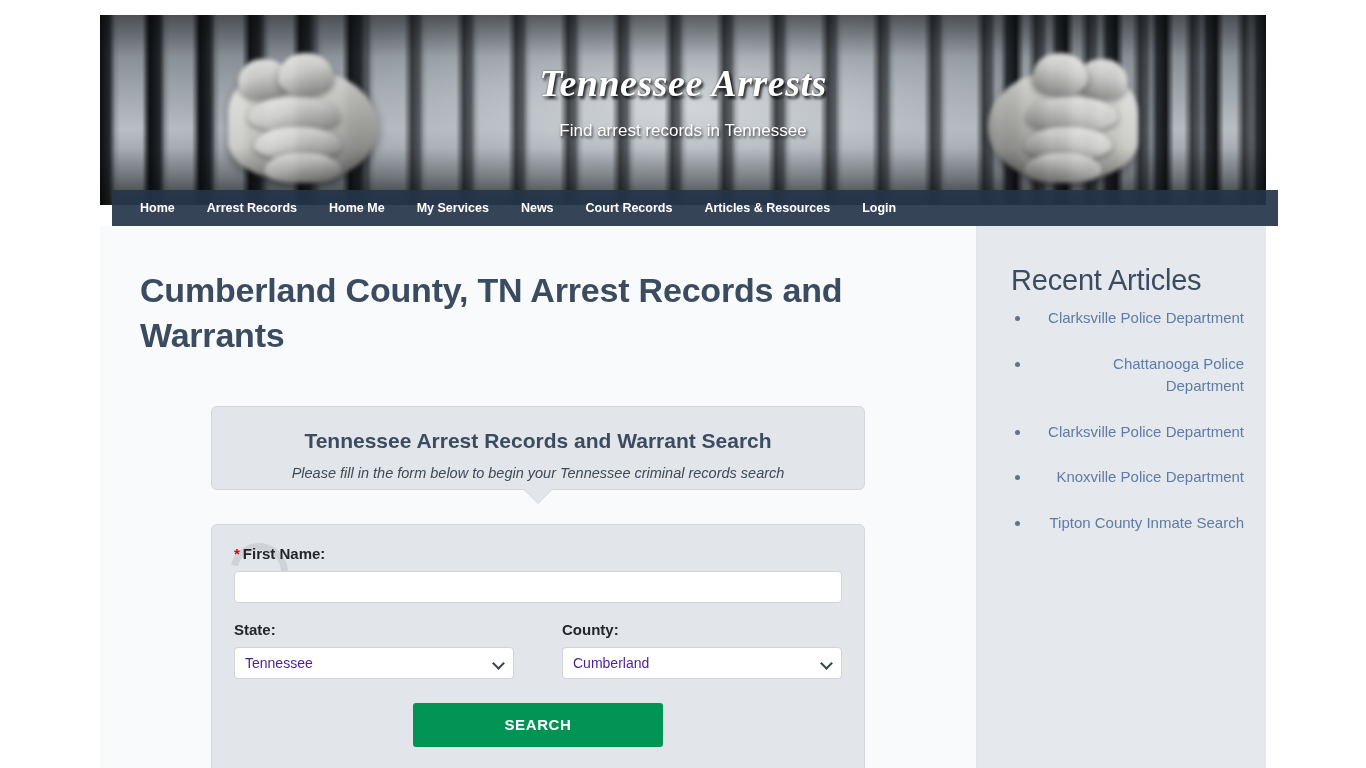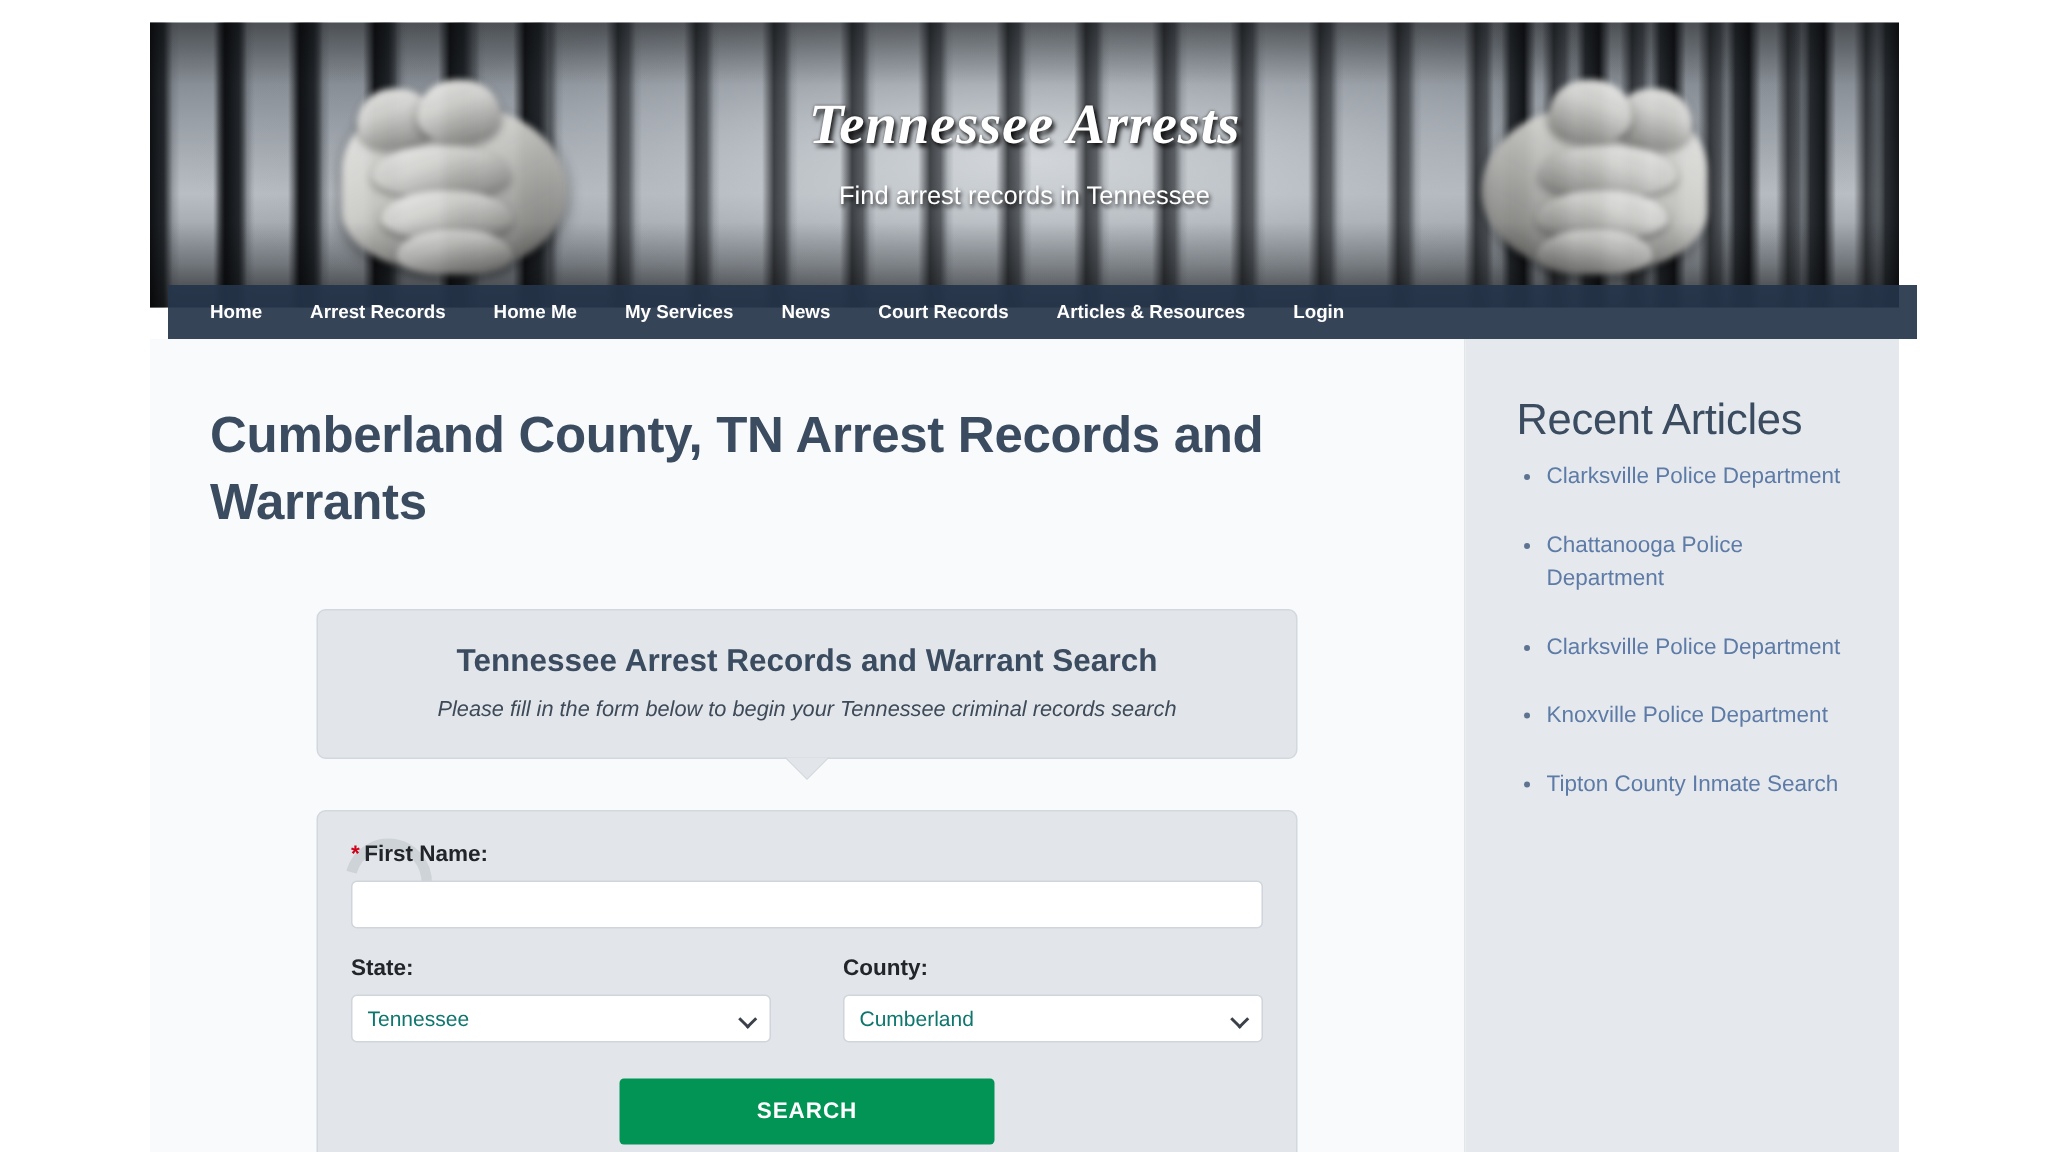--- a/index.html
+++ b/index.html
@@ -192,21 +192,21 @@
   }
 
   
   .callout {
     position: relative;
     margin: 48px auto 0 auto;
     width: 654px;
     background: #e2e6ea;
     border: 1px solid #d2d8de;
     border-radius: 6px;
-    padding: 22px 24px 24px 24px;
+    padding: 22px 24px 8px 24px;
     text-align: center;
   }
   .callout:after, .callout:before {
     content: "";
     position: absolute;
     top: 100%;
     left: 50%;
     width: 0; height: 0;
     border: solid transparent;
     pointer-events: none;
@@ -290,21 +290,21 @@
   .sel-input {
     display: block;
     width: 100%;
     height: 32px;
     border: 1px solid #cfd5db;
     border-radius: 4px;
     background: #ffffff;
     padding: 0 28px 0 10px;
     font-size: 14px;
     font-family: "Liberation Sans", sans-serif;
-    color: #0f766e;
+    color: #4c1d95;
     line-height: 30px;
     white-space: nowrap;
     overflow: hidden;
     cursor: pointer;
   }
   .sel-caret {
     position: absolute;
     right: 11px;
     top: 12px;
     width: 9px; height: 9px;
@@ -346,20 +346,21 @@
     letter-spacing: -0.2px;
   }
   .article-list {
     margin: 0;
     padding: 0 0 0 20px;
     list-style: disc;
   }
   .article-list li {
     margin: 0 0 23px 0;
     color: #5e7391;
+    text-align: right;
   }
   .article-link {
     font-size: 15px;
     line-height: 1.5;
     color: #5d7ba6;
     text-decoration: none;
     cursor: pointer;
   }
 </style>
 </head>

